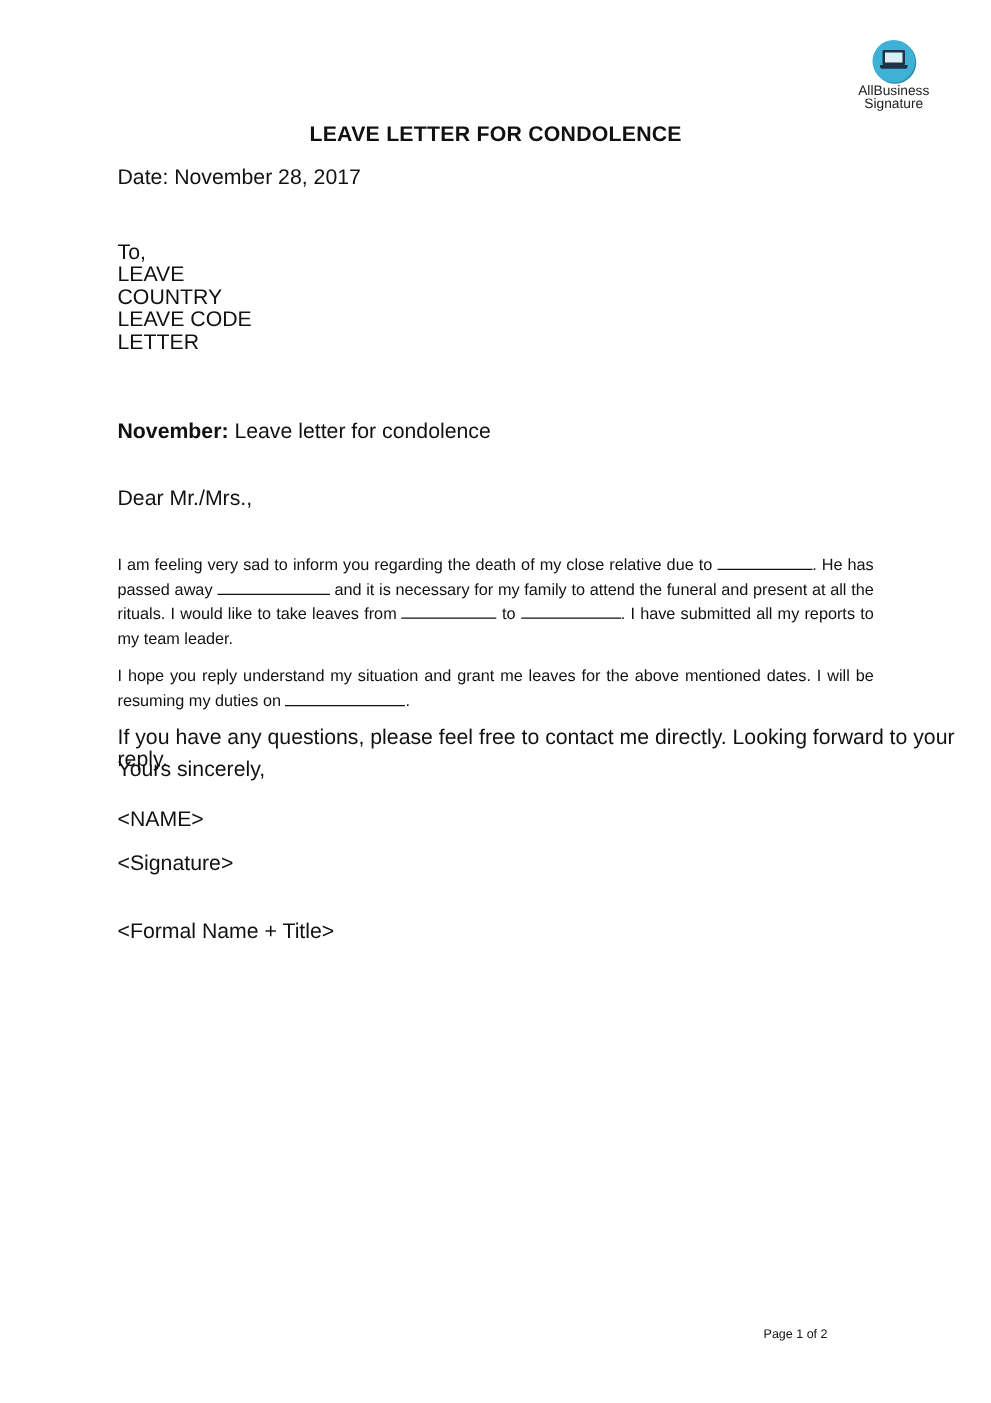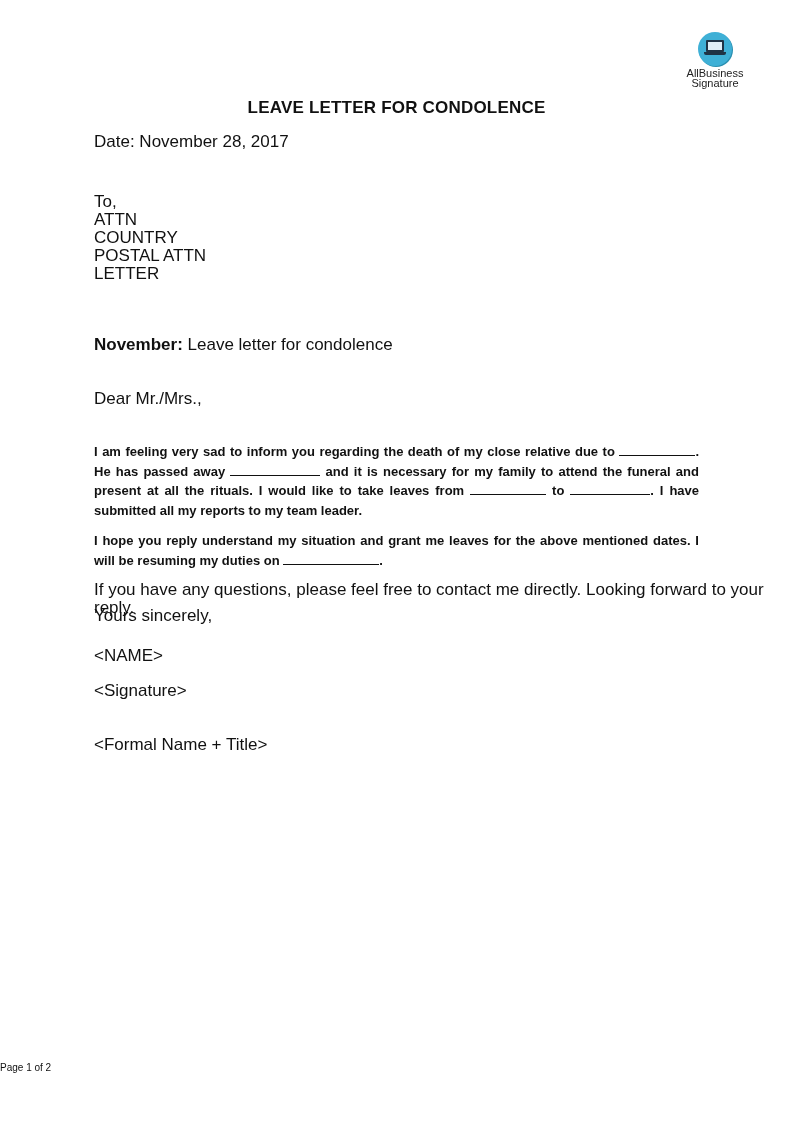--- a/index.html
+++ b/index.html
@@ -21,46 +21,46 @@
     }
     .laptop-base {
       position: absolute; left: 6px; top: 20px; width: 22px; height: 3px; background: #1f3345; border-radius: 0 0 2px 2px;
     }
     .logo-text { font-size: 11px; line-height: 10px; color: #222; margin-top: 2px; }
     .title {
       position: absolute; left: 0; width: 793px; top: 98px; text-align: center;
       font-weight: bold; font-size: 17px; letter-spacing: 0.2px;
     }
     .text { position: absolute; left: 94px; font-size: 17px; line-height: 18px; }
-    .para { position: absolute; left: 94px; width: 605px; font-size: 13px; line-height: 19.5px; text-align: justify; font-weight: bold; }
+    .para { position: absolute; left: 94px; width: 605px; font-size: 13px; line-height: 19.5px; text-align: justify; }
     .blank { display: inline-block; border-bottom: 1px solid #111; height: 12px; vertical-align: baseline; }
-    .footer { position: absolute; top: 1062px; left: 0; width: 662px; text-align: left; font-size: 10px; }
+    .footer { position: absolute; top: 1062px; left: 0; width: 662px; text-align: right; font-size: 10px; }
   </style>
 </head>
 <body>
 
 <div class="logo">
   <div class="logo-circle">
     <div class="laptop-screen"></div>
     <div class="laptop-base"></div>
   </div>
   <div class="logo-text">
     <div>AllBusiness</div>
     <div>Signature</div>
   </div>
 </div>
 
 <div class="title">LEAVE LETTER FOR CONDOLENCE</div>
 
 <div class="text" style="top:133px">Date: November 28, 2017</div>
 
 <div class="text" style="top:193px">To,</div>
-<div class="text" style="top:211px">ATTN</div>
+<div class="text" style="top:211px">LEAVE</div>
 <div class="text" style="top:229px">COUNTRY</div>
-<div class="text" style="top:247px">POSTAL ATTN</div>
+<div class="text" style="top:247px">LEAVE CODE</div>
 <div class="text" style="top:265px">LETTER</div>
 
 <div class="text" style="top:336px">
   <b>November:</b><span> Leave letter for condolence</span>
 </div>
 
 <div class="text" style="top:390px">Dear Mr./Mrs.,</div>
 
 <div class="para" style="top:442px">
   <span>I am feeling very sad to inform you regarding the death of my close relative due to </span><span class="blank" style="width:76px"></span><span>. He has passed away </span><span class="blank" style="width:90px"></span><span> and it is necessary for my family to attend the funeral and present at all the rituals. I would like to take leaves from </span><span class="blank" style="width:76px"></span><span> to </span><span class="blank" style="width:80px"></span><span>. I have submitted all my reports to my team leader.</span>

